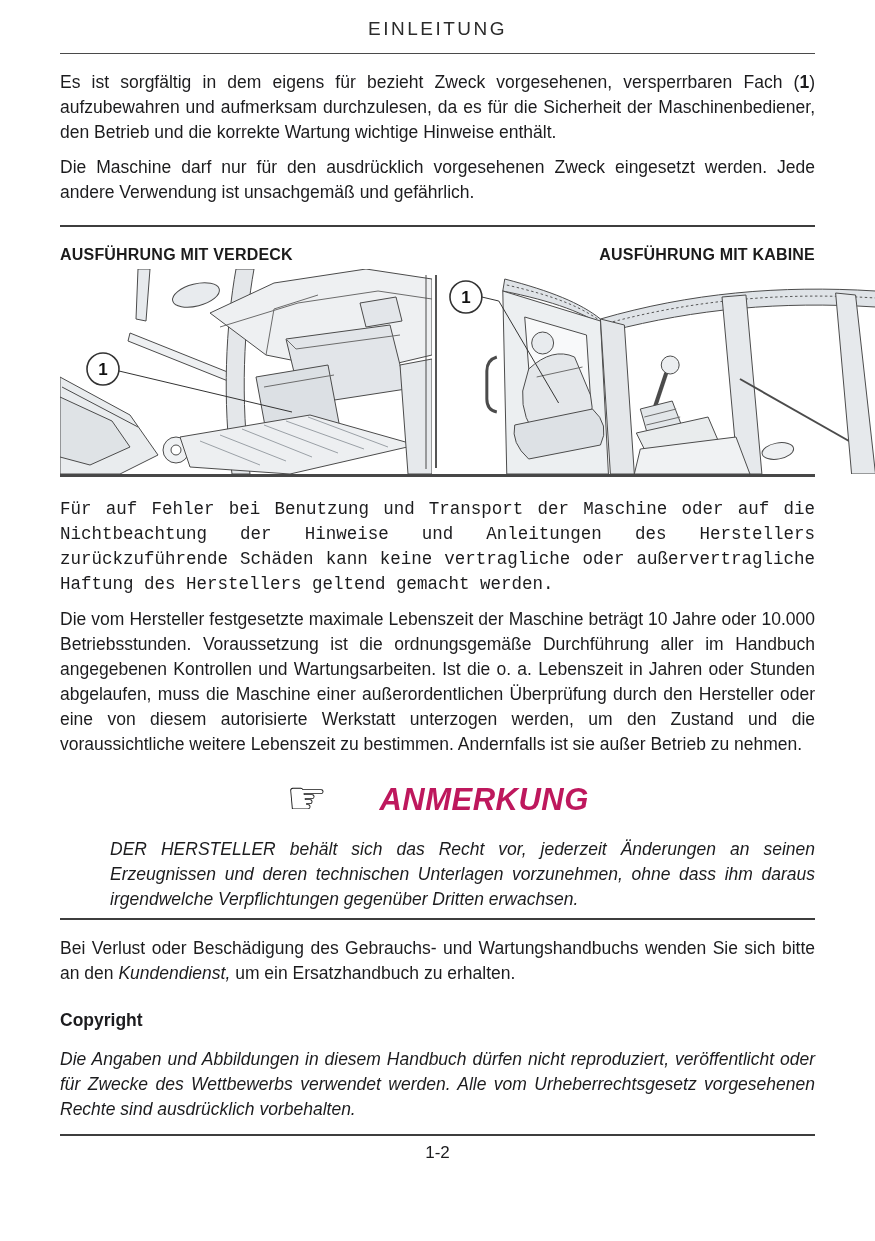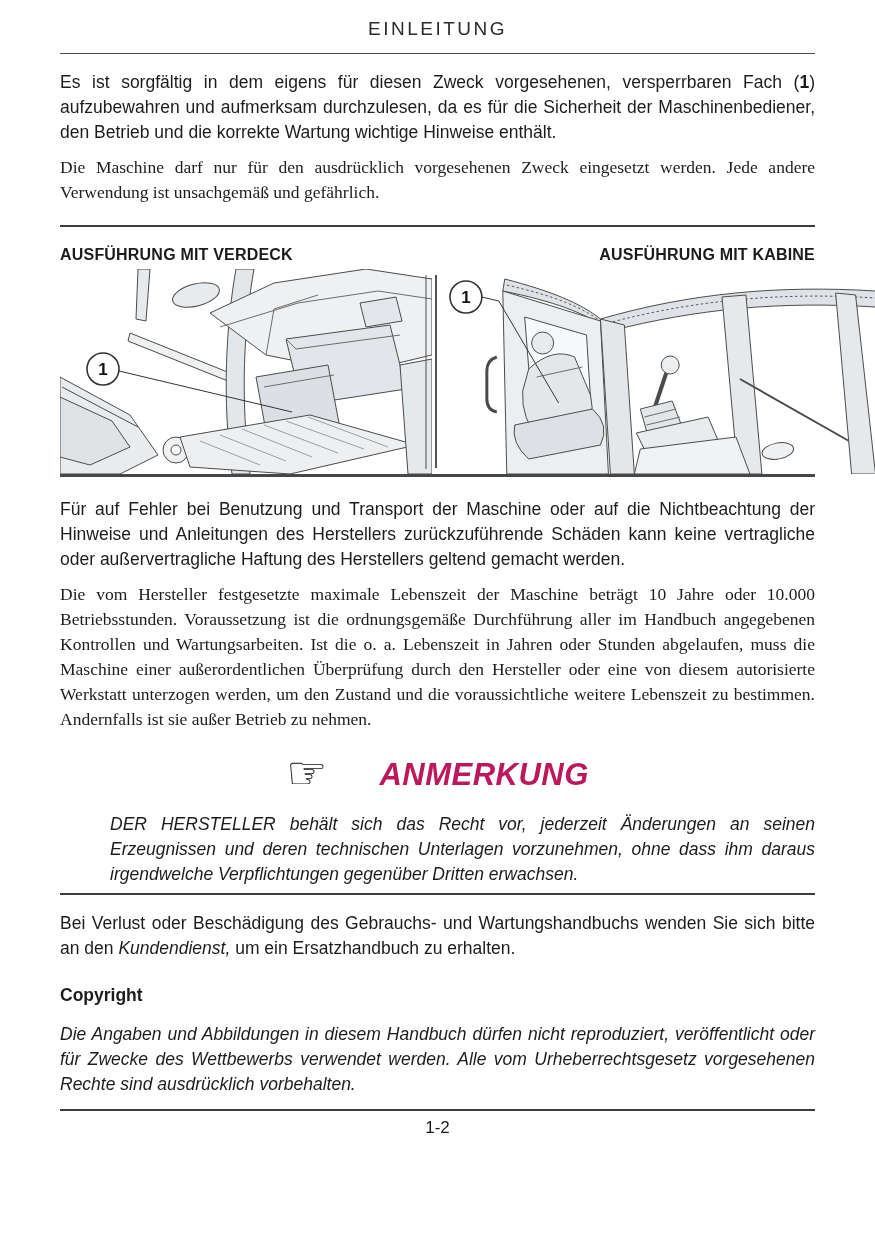--- a/index.html
+++ b/index.html
@@ -17,30 +17,30 @@
     text-align: center;
     font-size: 19px;
     letter-spacing: 2.5px;
     color: #2b2b2b;
     font-weight: 400;
   }
   .rule       { width: 100%; border: none; }
   .rule-thin  { height: 1px;   background: #4a4a4a; }
   .rule-med   { height: 2px;   background: #3d3d3d; }
   .rule-bold  { height: 2.5px; background: #474747; }
-  .mt-13 { margin-top: 13px; } .mt-20 { margin-top: 20px; }
+  .mt-13 { margin-top: 13px; } .mt-20 { margin-top: 20px; font-family: Liberation Mono, monospace; }
   .mt-6  { margin-top: 6px; }
 
   .para {
     font-size: 17.5px;
     line-height: 25px;
     text-align: justify;
     margin: 16px 0 0 0;
   }
-  .para-tight { margin-top: 10px; font-family: Liberation Serif, serif; }
+  .para-tight { margin-top: 10px; }
   .b { font-weight: 700; }
 
   .caption-row {
     display: flex;
     justify-content: space-between;
     margin-top: 18px;
     padding: 1px 0 3px 0;
   }
   .fig-caption {
     font-size: 16px;
@@ -110,21 +110,21 @@
   }
 </style>
 </head>
 <body>
 
 <div class="page">
 
   <div class="page-title">EINLEITUNG</div>
   <div class="rule rule-thin mt-13"></div>
 
-  <p class="para"><span>Es ist sorgfältig in dem eigens für diesen Zweck vorgesehenen, versperrbaren Fach (</span><span class="b">1</span><span>) aufzubewahren und aufmerksam durchzulesen, da es für die Sicherheit der Maschinenbediener, den Betrieb und die korrekte Wartung wichtige Hinweise enthält.</span></p>
+  <p class="para"><span>Es ist sorgfältig in dem eigens für bezieht Zweck vorgesehenen, versperrbaren Fach (</span><span class="b">1</span><span>) aufzubewahren und aufmerksam durchzulesen, da es für die Sicherheit der Maschinenbediener, den Betrieb und die korrekte Wartung wichtige Hinweise enthält.</span></p>
   <p class="para para-tight">Die Maschine darf nur für den ausdrücklich vorgesehenen Zweck eingesetzt werden. Jede andere Verwendung ist unsachgemäß und gefährlich.</p>
 
   <div class="rule rule-med mt-20"></div>
 
   <div class="caption-row">
     <div class="fig-caption">AUSFÜHRUNG MIT VERDECK</div>
     <div class="fig-caption">AUSFÜHRUNG MIT KABINE</div>
   </div>
 
   <div class="fig-row">

